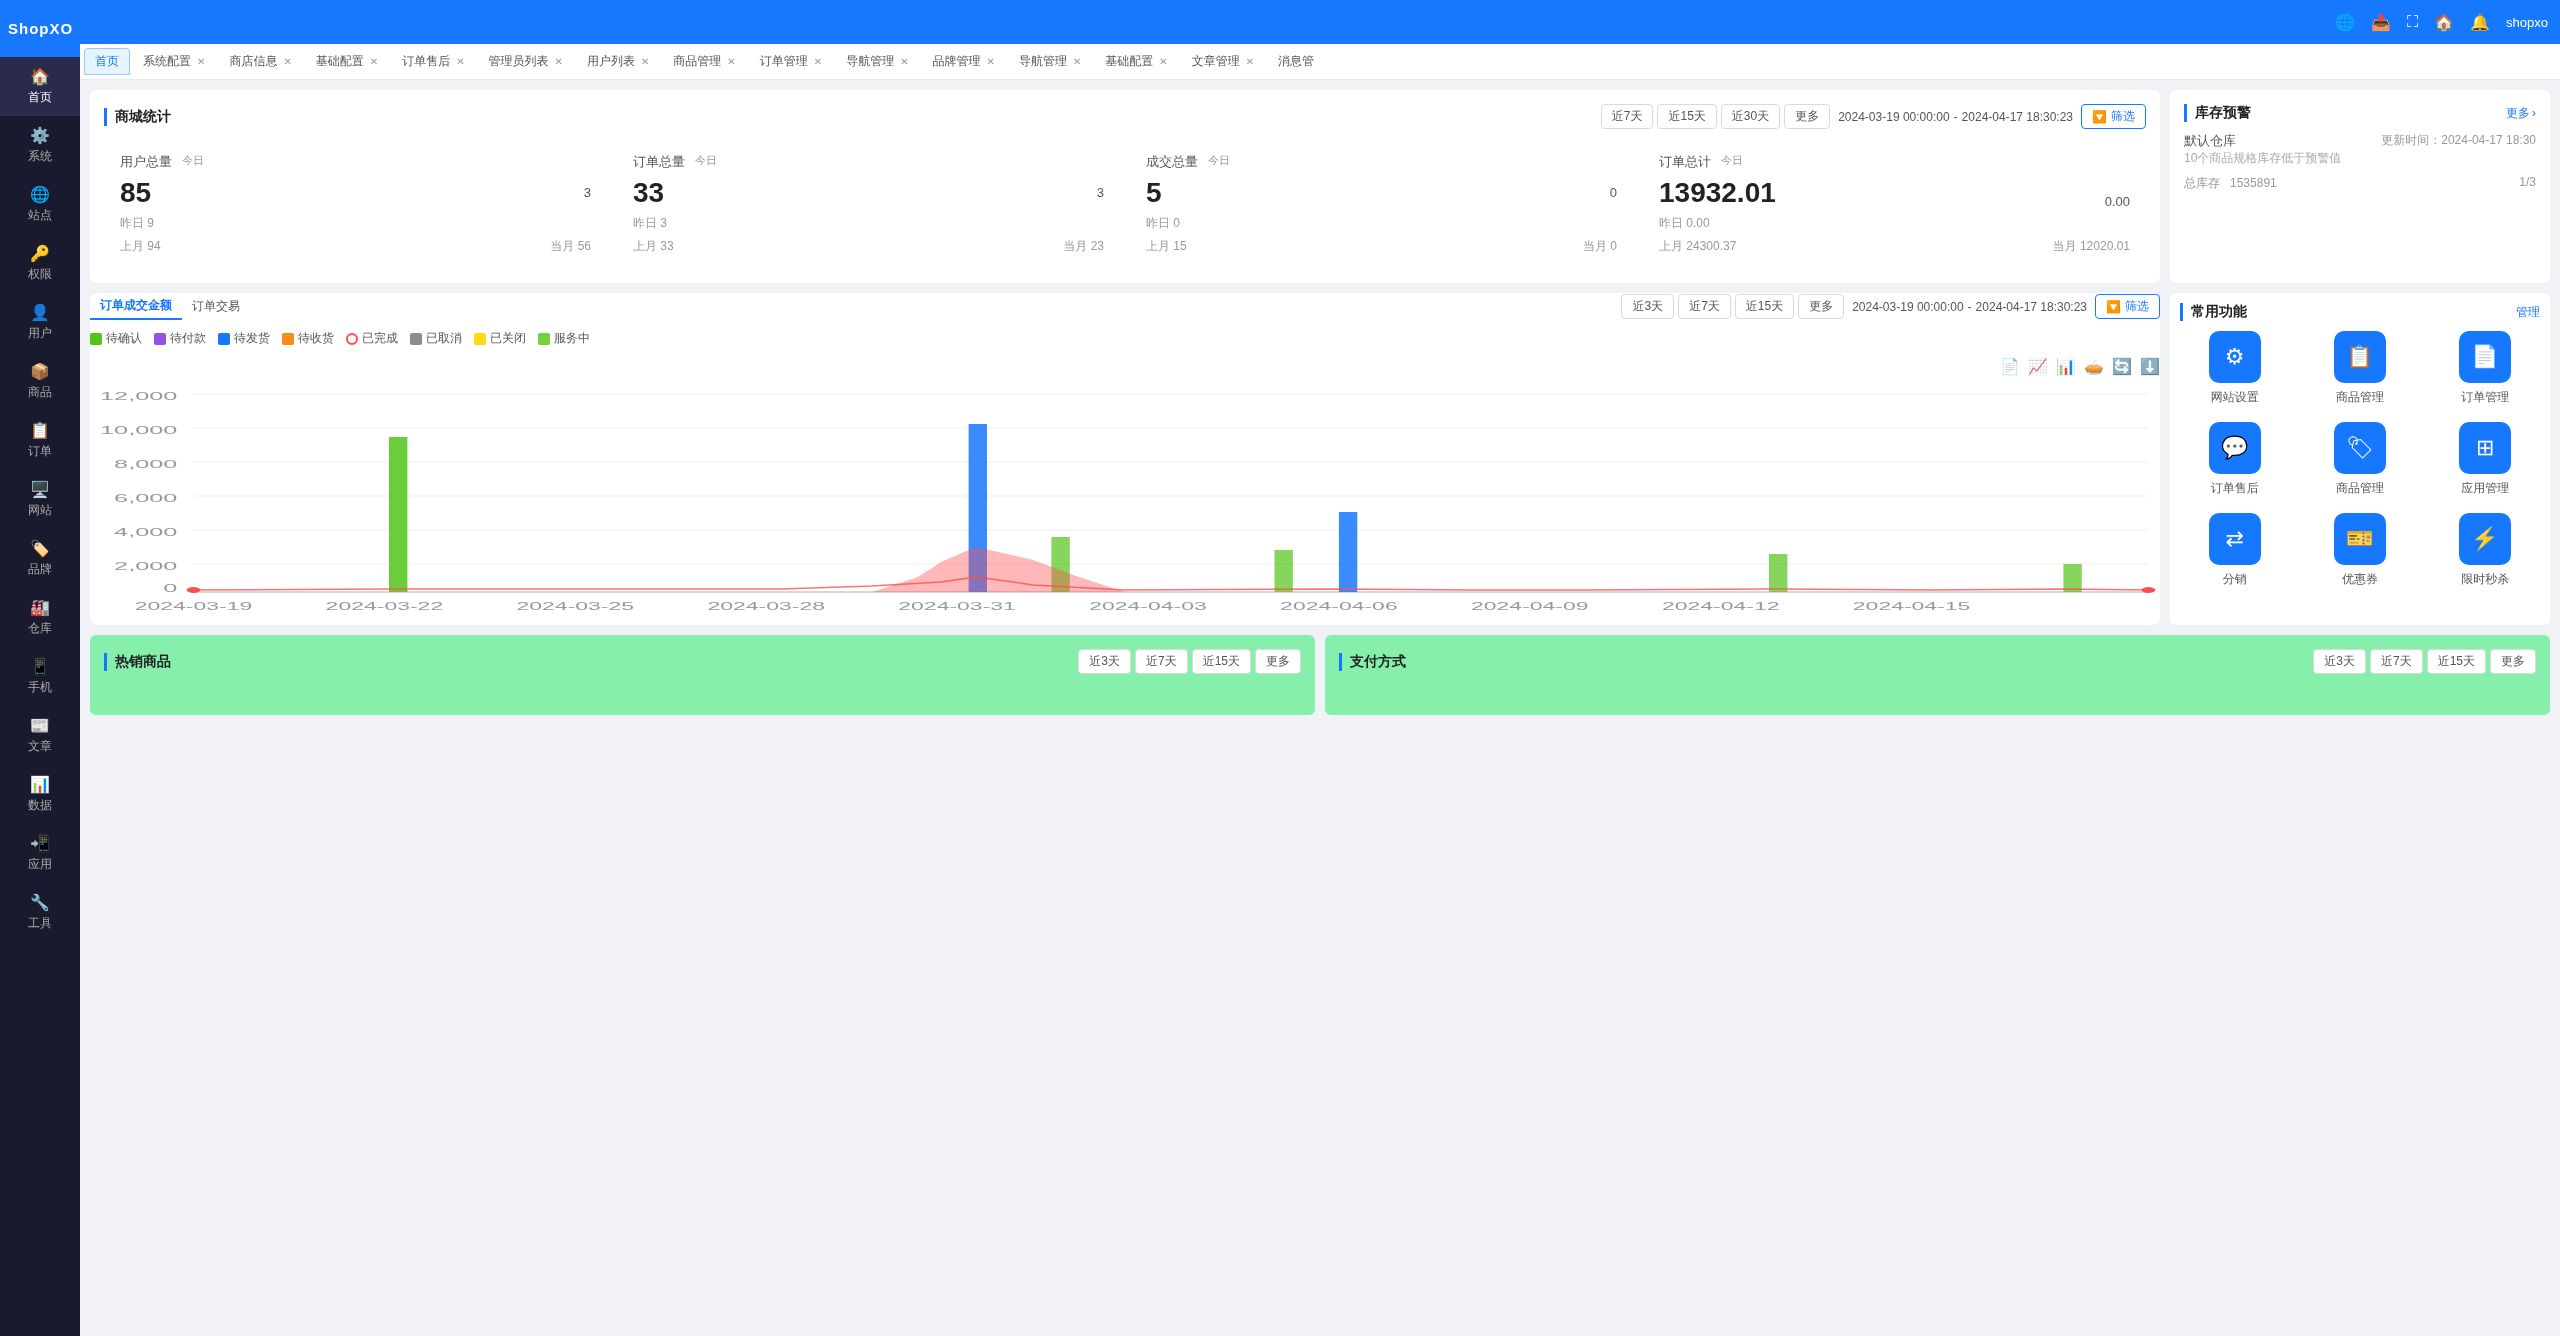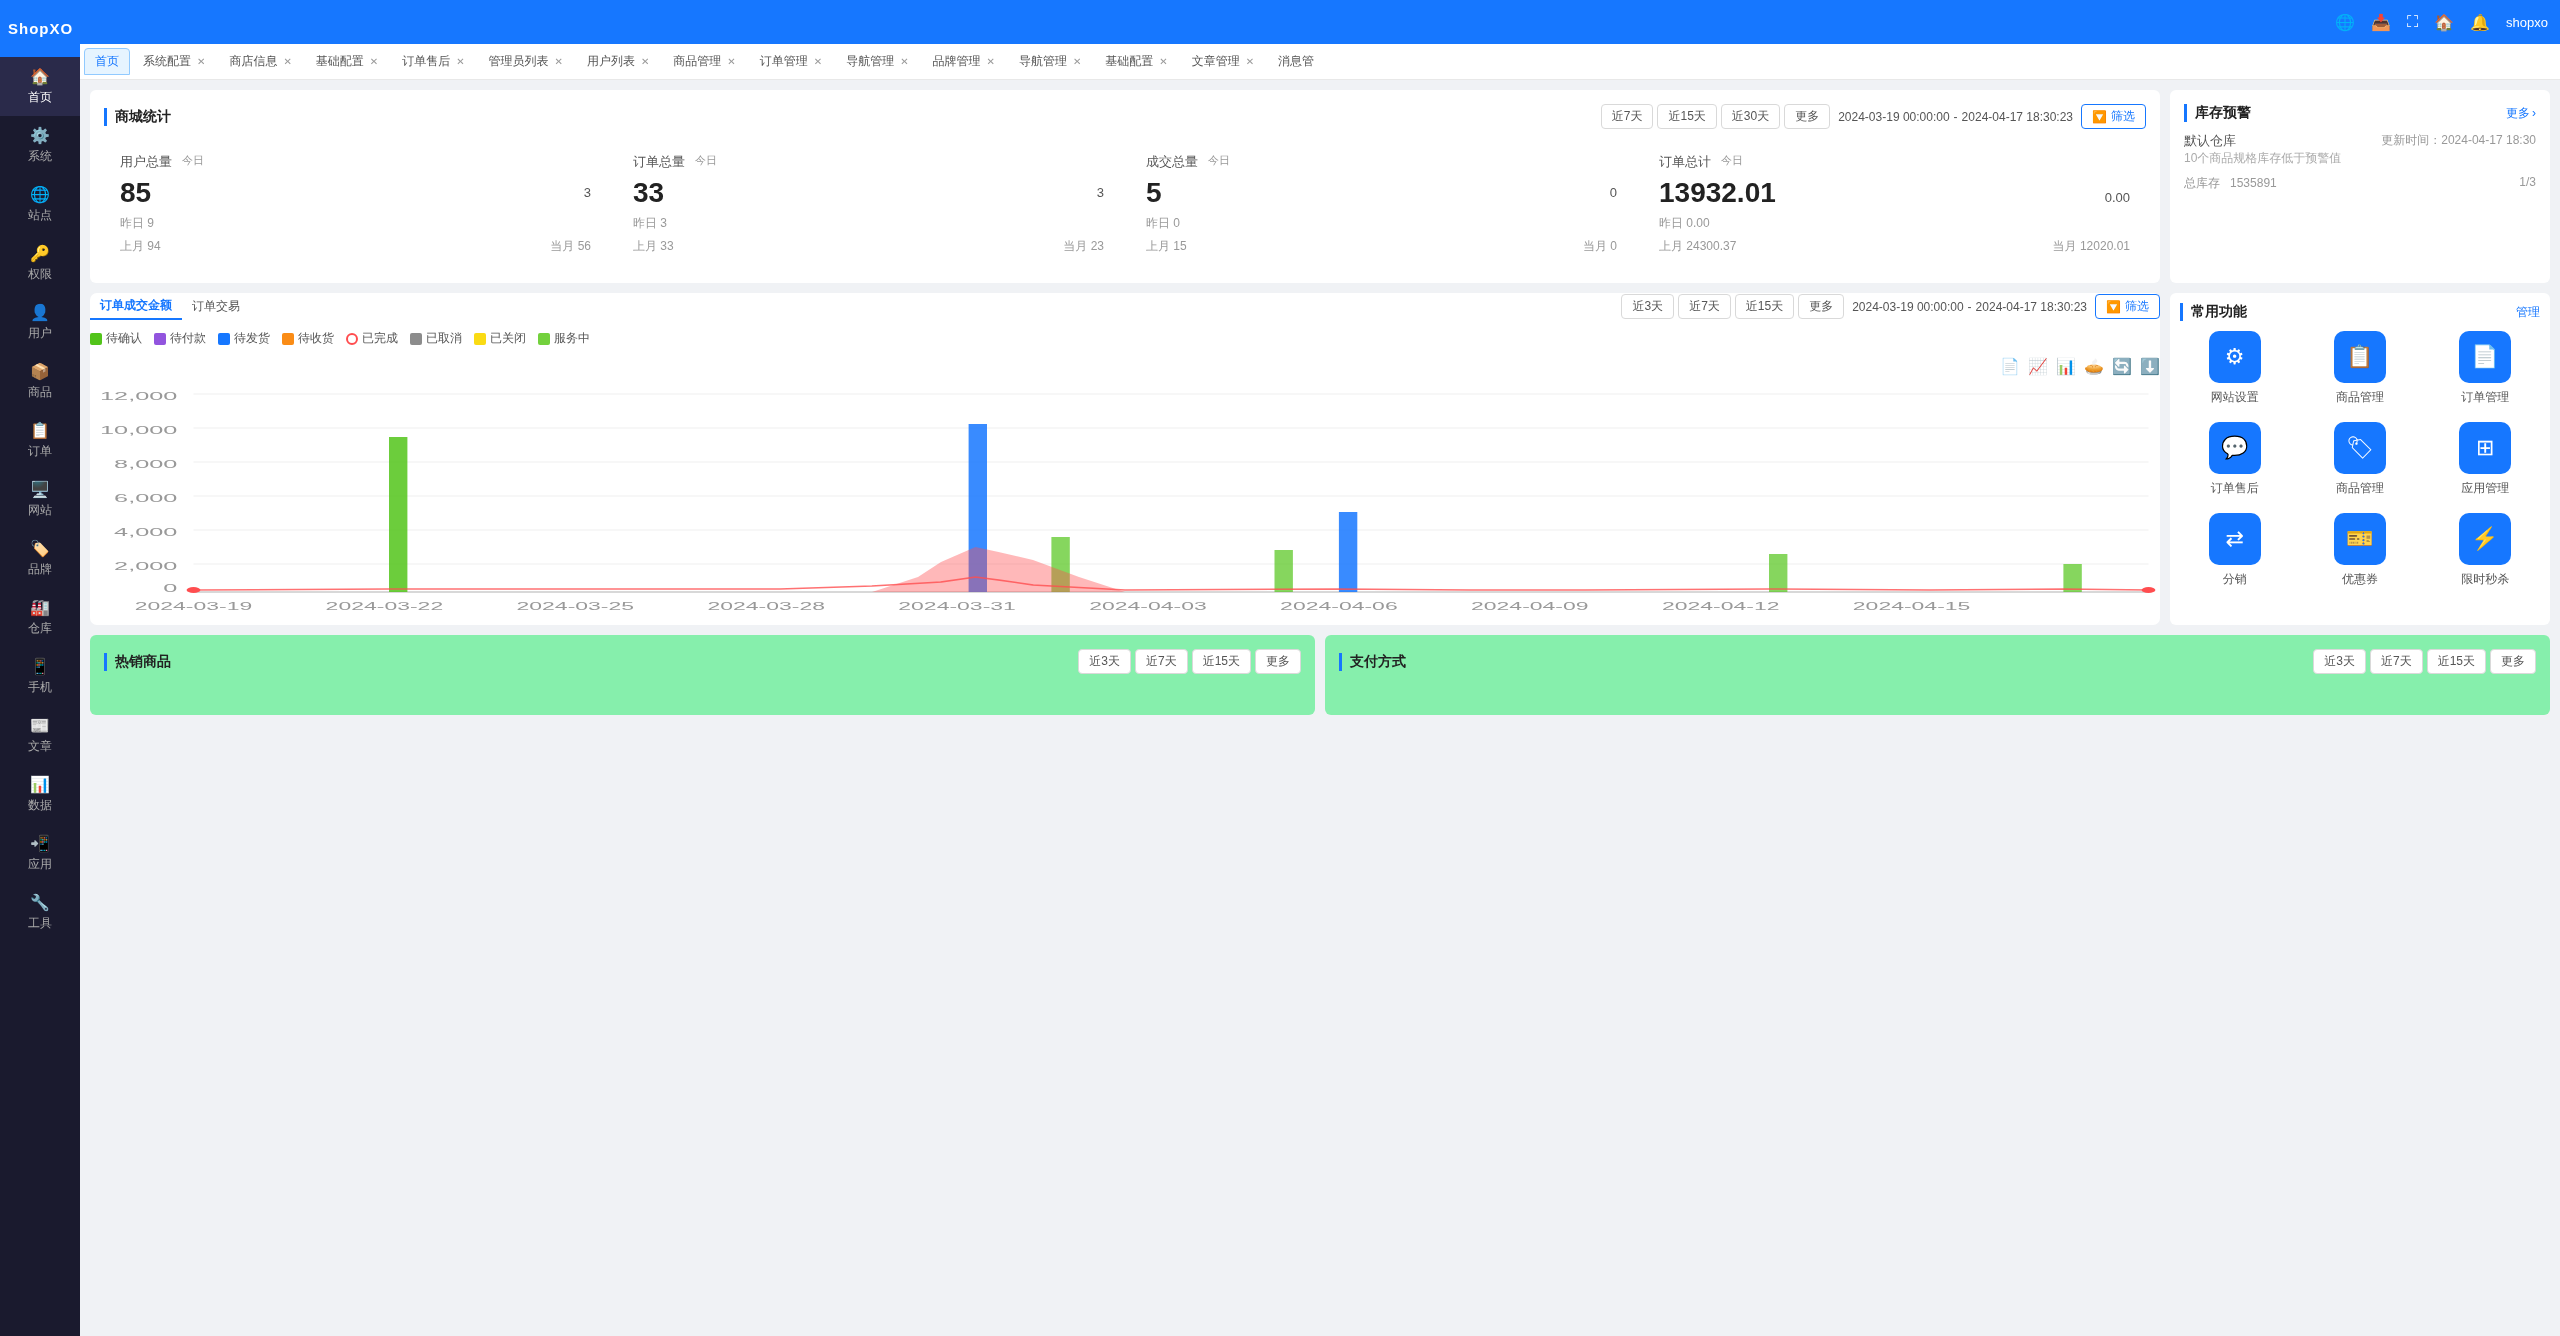--- a/index.html
+++ b/index.html
@@ -463,21 +463,21 @@
     <div class="bottom-row">
       <span>上月 15</span>
       <span>当月 0</span>
     </div>
   </div>
             <div class="stat-card">
     <div class="card-header">
       <span>订单总计</span>
       <span class="today">今日</span>
     </div>
-    <div style="display:flex;justify-content:space-between;align-items:center;">
+    <div style="display:flex;justify-content:space-between;align-items:flex-end;">
       <div class="main-value">13932.01</div>
       <div class="today-val">0.00</div>
     </div>
     <div class="yesterday">昨日 0.00</div>
     <div class="bottom-row">
       <span>上月 24300.37</span>
       <span>当月 12020.01</span>
     </div>
   </div>
           </div>

